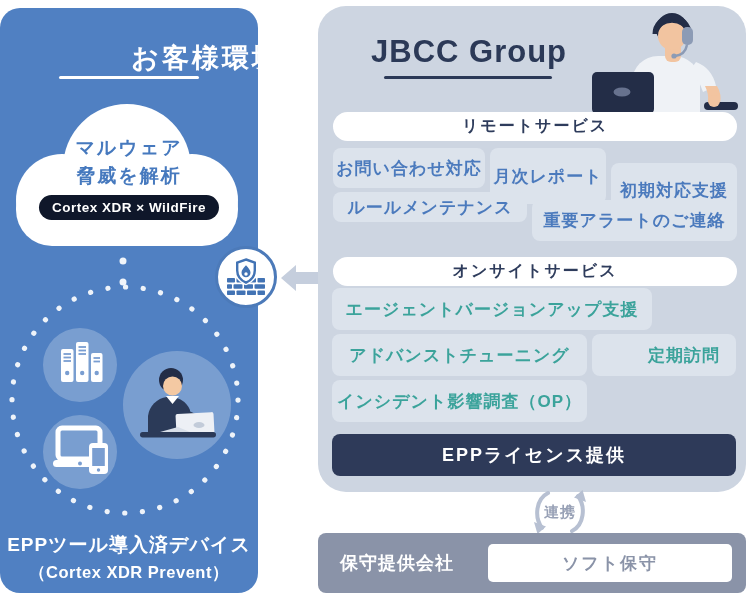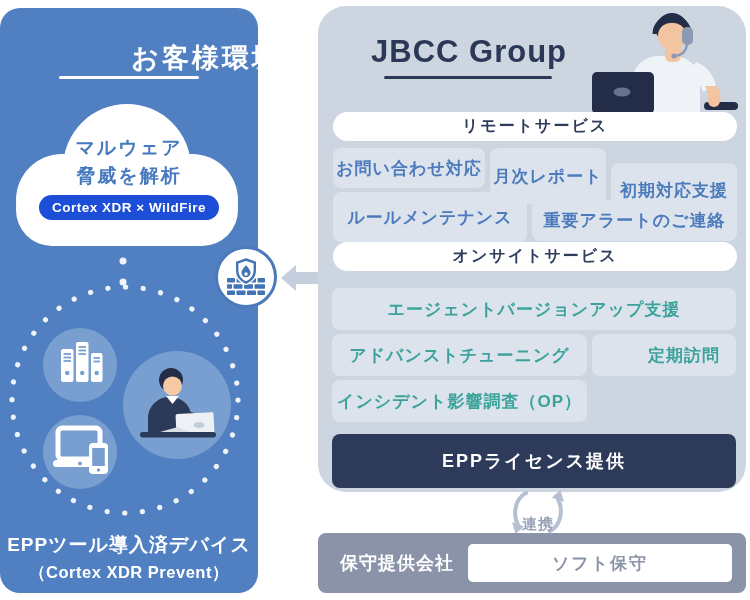--- a/index.html
+++ b/index.html
@@ -20,21 +20,21 @@
   .cp-underline{
     position:absolute;left:59px;top:68px;width:140px;height:3px;background:#ffffff;border-radius:2px;
   }
   .panel-art{position:absolute;left:0;top:0;}
   .cloud-text{
     position:absolute;left:0;top:126px;width:100%;text-align:center;
     color:#4679BE;font-size:19px;font-weight:800;line-height:28px;letter-spacing:2px;
   }
   .cloud-badge{
     position:absolute;left:50%;top:187px;transform:translateX(-50%);
-    background:#1d4ed8;color:#ffffff;font-size:13.5px;font-weight:800;
+    background:#0f172a;color:#ffffff;font-size:13.5px;font-weight:800;
     padding:5px 13px;border-radius:13px;white-space:nowrap;letter-spacing:0.5px;
   }
   .cp-caption{
     position:absolute;left:0;top:524px;width:100%;text-align:center;color:#ffffff;
   }
   .cp-caption .l1{font-size:19px;font-weight:800;letter-spacing:1px;}
   .cp-caption .l2{font-size:16.5px;font-weight:800;margin-top:4px;letter-spacing:0.5px;}
   
   .firewall-circle{
     position:absolute;left:215px;top:246px;width:62px;height:62px;border-radius:50%;
@@ -53,49 +53,49 @@
   .pp-underline{
     position:absolute;left:66px;top:70px;width:168px;height:3px;background:#2B3957;border-radius:2px;
   }
   .agent-art{position:absolute;right:2px;top:6px;}
   .pill{
     position:absolute;left:15px;width:404px;height:29px;background:#ffffff;border-radius:15px;
     display:flex;align-items:center;justify-content:center;
     color:#2E3C5C;font-size:16px;font-weight:800;letter-spacing:2px;
   }
   .pill.remote{top:106px;}
-  .pill.onsite{top:236px;}
+  .pill.onsite{top:251px;}
   .btn{
     position:absolute;background:#DCE3EC;border-radius:8px;
     display:flex;align-items:center;justify-content:center;
     color:#4B7ABD;font-size:17px;font-weight:800;letter-spacing:1px;white-space:nowrap;
   }
   .btn.teal{color:#3BA39B;}
   .epp-btn{
-    position:absolute;left:14px;top:428px;width:404px;height:54px;
+    position:absolute;left:14px;top:428px;width:404px;height:42px;
     background:#2E3A59;border-radius:8px;display:flex;align-items:center;justify-content:center;
     color:#ffffff;font-size:18px;font-weight:800;letter-spacing:2px;
   }
   
   .link-indicator{
-    position:absolute;left:500px;top:490px;width:76px;height:44px;
-    display:flex;align-items:flex-end;justify-content:center;
+    position:absolute;left:522px;top:490px;width:76px;height:44px;
+    display:flex;align-items:center;justify-content:center;
   }
   .link-indicator svg{position:absolute;left:0;top:0;}
   .link-label{position:relative;color:#98A1B6;font-size:15px;font-weight:800;letter-spacing:1px;}
   .maintenance-bar{
     position:absolute;left:318px;top:533px;width:428px;height:60px;
     background:#8A93A8;border-radius:8px;
   }
   .mb-label{
     position:absolute;left:22px;top:0;height:100%;display:flex;align-items:center;
     color:#ffffff;font-size:18px;font-weight:800;letter-spacing:1px;
   }
   .mb-box{
-    position:absolute;right:14px;top:11px;width:264px;height:38px;background:#ffffff;border-radius:5px;
+    position:absolute;right:14px;top:11px;width:244px;height:38px;background:#ffffff;border-radius:5px;
     display:flex;align-items:center;justify-content:center;
     color:#8A93A8;font-size:17px;font-weight:800;letter-spacing:2px;
   }
 </style>
 </head>
 <body>
 
 <div class="stage">
 
   <section class="customer-panel">
@@ -219,25 +219,25 @@
       <rect x="0" y="60" width="62" height="42" rx="5" fill="#232D47"></rect>
       <ellipse cx="30" cy="80" rx="8.5" ry="4.5" fill="#67728E"></ellipse>
     </svg>
     <div class="pp-title">JBCC Group</div>
     <div class="pp-underline"></div>
 
     <div class="pill remote">リモートサービス</div>
     <div class="btn" style="left:15px; top:142px; width:152px; height:40px;">お問い合わせ対応</div>
     <div class="btn" style="left:172px; top:142px; width:116px; height:56px;">月次レポート</div>
     <div class="btn" style="left:293px; top:157px; width:126px; height:55px;">初期対応支援</div>
-    <div class="btn" style="left:15px; top:186px; width:194px; height:50px;text-align:right;">ルールメンテナンス</div>
+    <div class="btn" style="left:15px; top:186px; width:194px; height:30px;text-align:right;">ルールメンテナンス</div>
     <div class="btn" style="left:214px; top:186px; width:205px; height:41px;margin-top:8px;">重要アラートのご連絡</div>
 
     <div class="pill onsite">オンサイトサービス</div>
-    <div class="btn teal" style="left:14px; top:282px; width:404px; height:42px;">エージェントバージョンアップ支援</div>
+    <div class="btn teal" style="left:14px; top:282px; width:320px; height:42px;">エージェントバージョンアップ支援</div>
     <div class="btn teal" style="left:14px; top:328px; width:255px; height:42px;">アドバンストチューニング</div>
     <div class="btn teal" style="left:274px; top:328px; width:144px; height:42px;padding-left:40px;">定期訪問</div>
     <div class="btn teal" style="left:14px; top:374px; width:255px; height:42px;">インシデント影響調査（OP）</div>
 
     <div class="epp-btn">EPPライセンス提供</div>
   </section>
 
   <div class="link-indicator">
     <svg width="76" height="44" viewBox="0 0 76 44">
       <path d="M26,3 C14,9 12,27 20,38" fill="none" stroke="#B7C0D2" stroke-width="4" stroke-linecap="round"></path>

